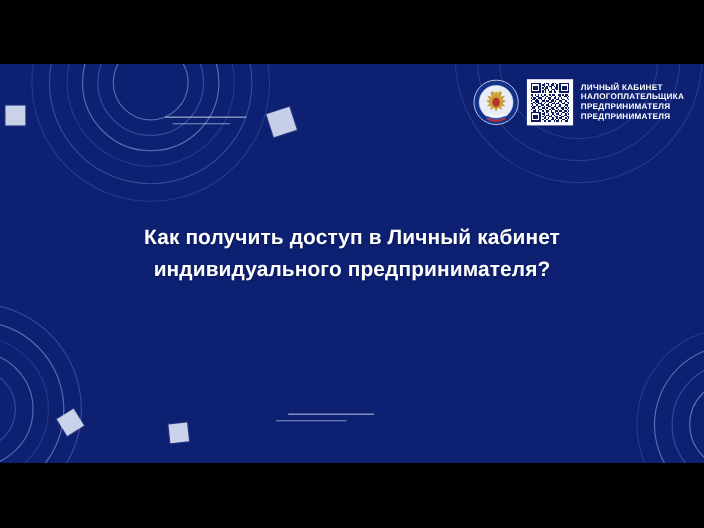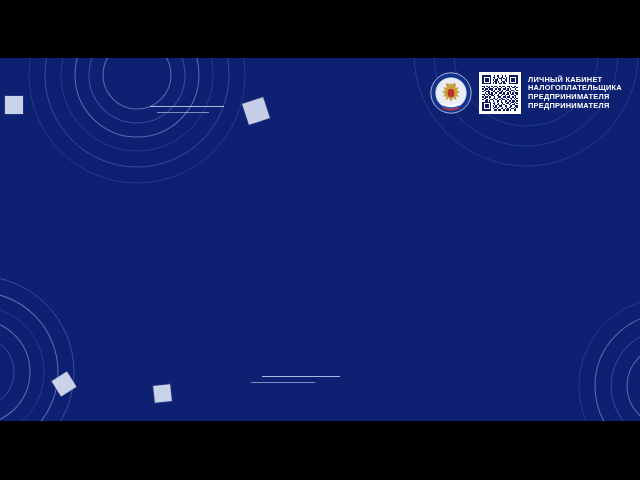--- a/index.html
+++ b/index.html
@@ -270,20 +270,22 @@
 
       <div id="header-text">
         <span>ЛИЧНЫЙ КАБИНЕТ</span>
         <span>НАЛОГОПЛАТЕЛЬЩИКА</span>
         <span>ПРЕДПРИНИМАТЕЛЯ</span>
         <span>ПРЕДПРИНИМАТЕЛЯ</span>
       </div>
     </div>
 
     <div id="title-block">
+      <span class="title-line">Как получить доступ в Личный кабинет</span>
+      <span class="title-line">индивидуального предпринимателя?</span>
     </div>
 
   </div>
 
   <div class="letterbox" id="letterbox-top"></div>
   <div class="letterbox" id="letterbox-bottom"></div>
 
 </div>
 
 </body></html>

